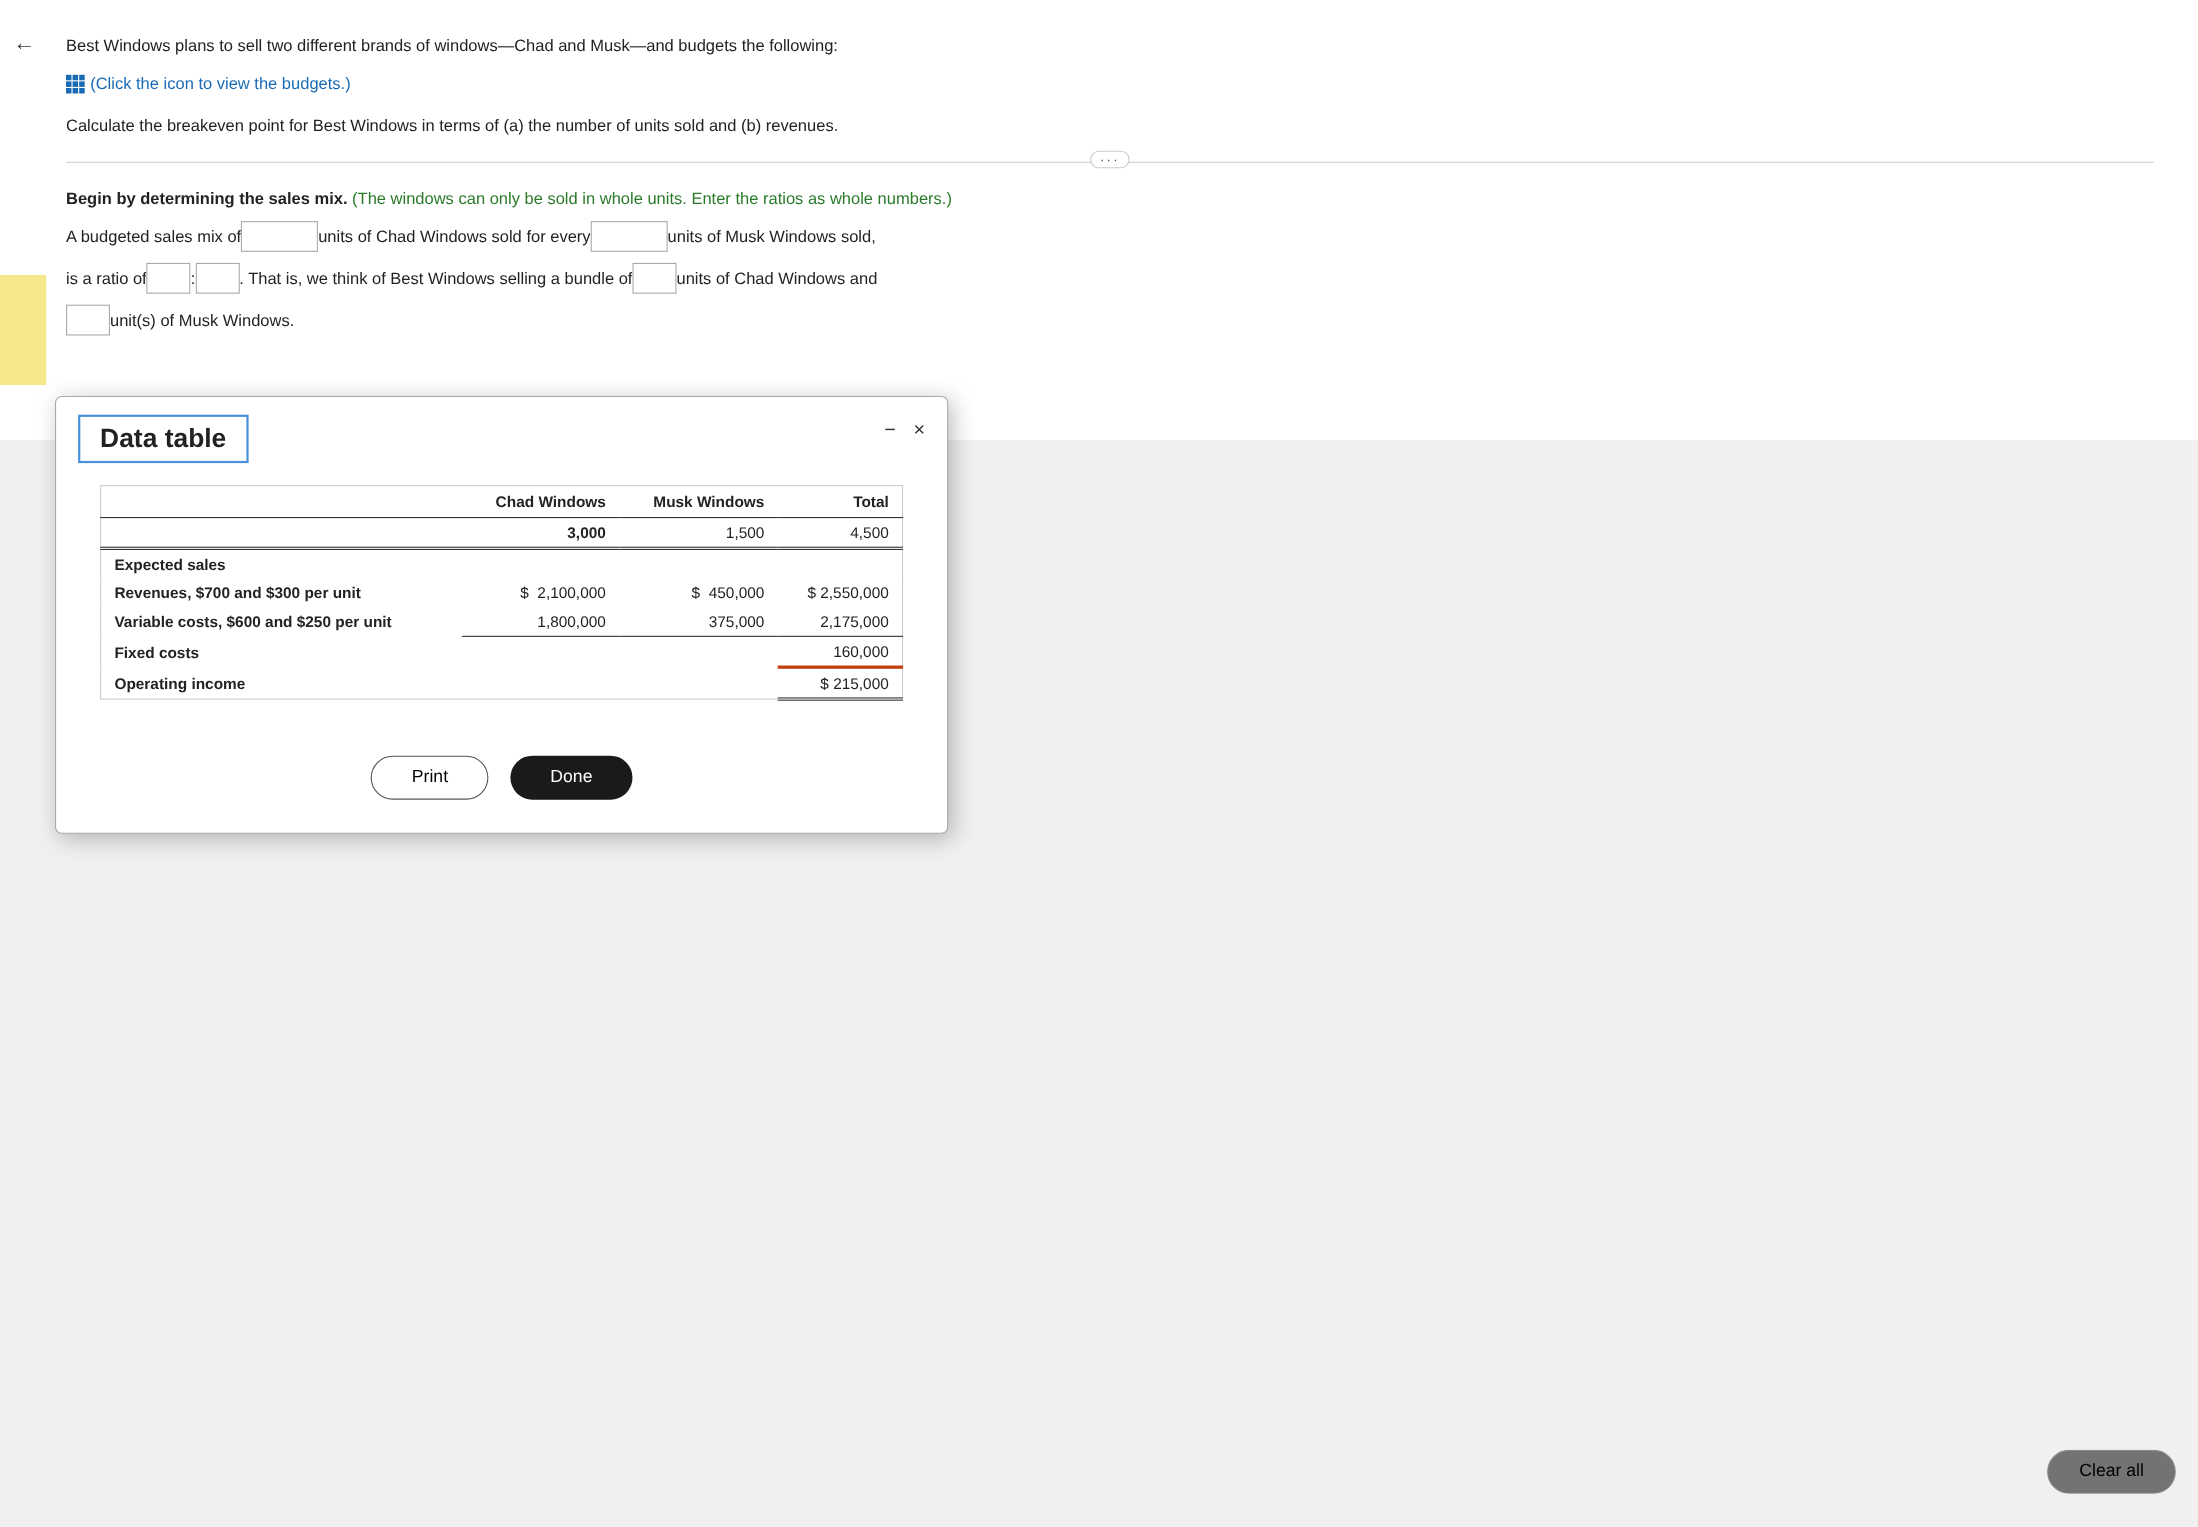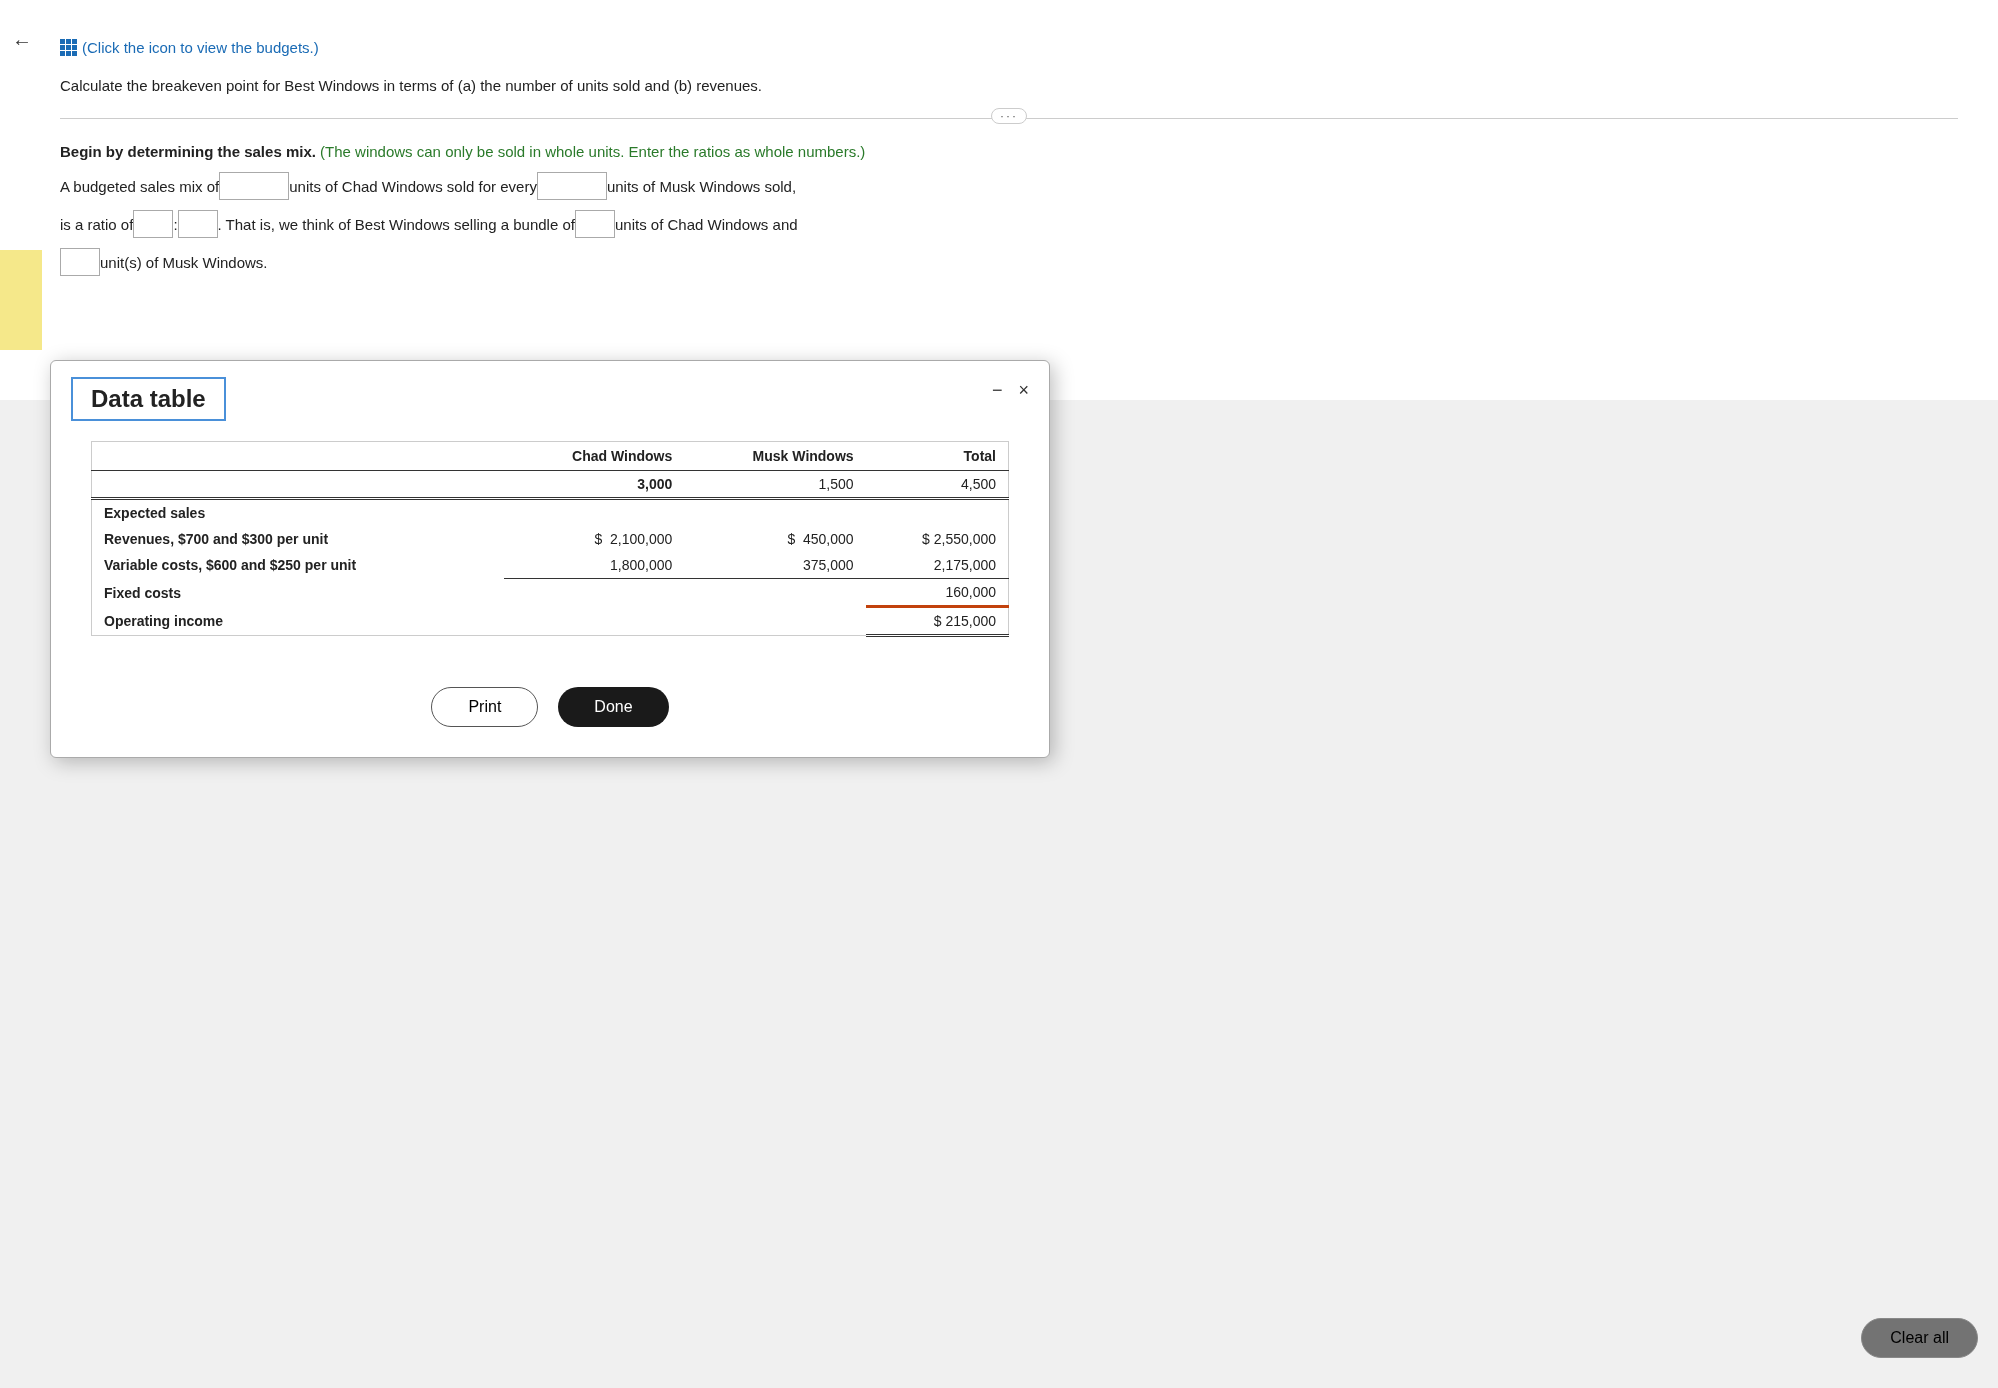--- a/index.html
+++ b/index.html
@@ -134,21 +134,21 @@
       width: 42px;
       height: 100px;
       background: #f5e88a;
     }
 
     
     .modal-overlay {
       position: absolute;
       top: 360px;
       left: 50px;
-      width: 1000px;
+      width: 812px;
       background: #fff;
       border: 1px solid #aaa;
       border-radius: 6px;
       box-shadow: 4px 4px 20px rgba(0,0,0,0.25);
       padding-bottom: 30px;
       z-index: 10;
     }
 
     .modal-header {
       display: flex;
@@ -266,20 +266,21 @@
 </head>
 <body>
 
 <div class="main-content">
   <span class="back-arrow">←</span>
 
   
   <div class="yellow-bar"></div>
 
   
+  <p class="intro-text">Best Windows plans to sell two different brands of windows—Chad and Musk—and budgets the following:</p>
 
   
   <div class="icon-link">
     <span class="grid-icon">
       <span></span>
         <span></span>
         <span></span>
       <span></span>
         <span></span>
         <span></span>

